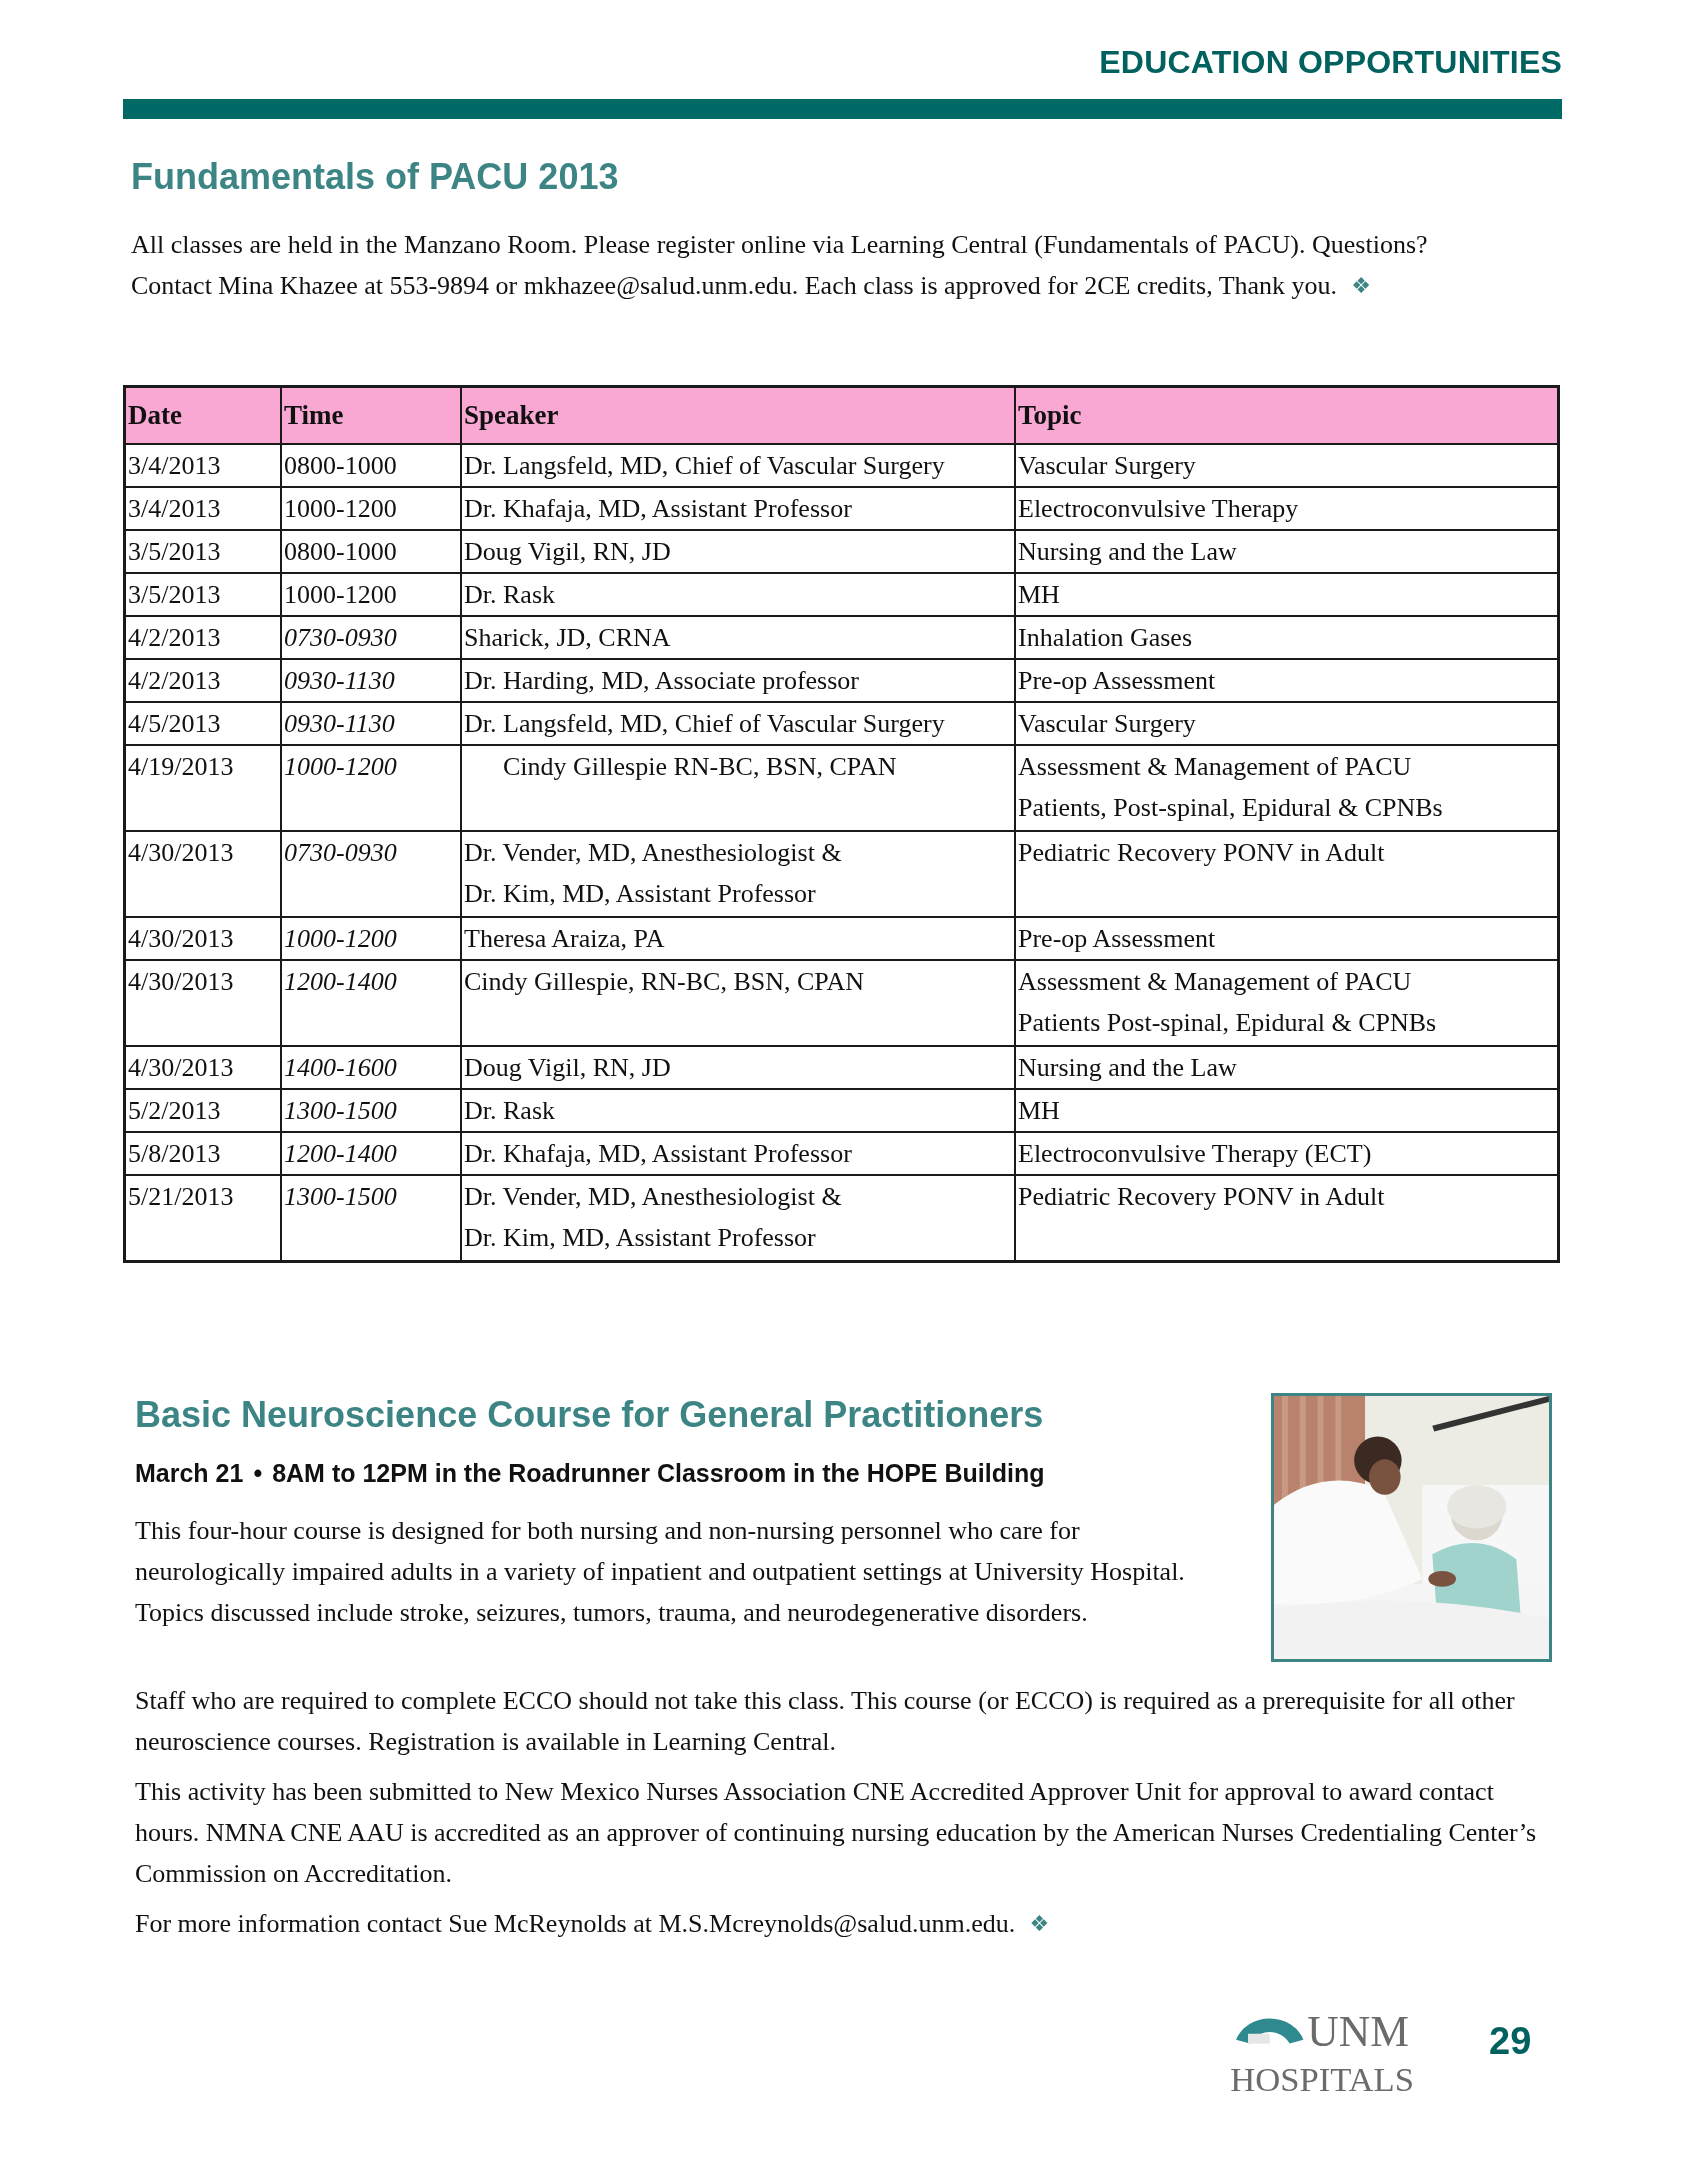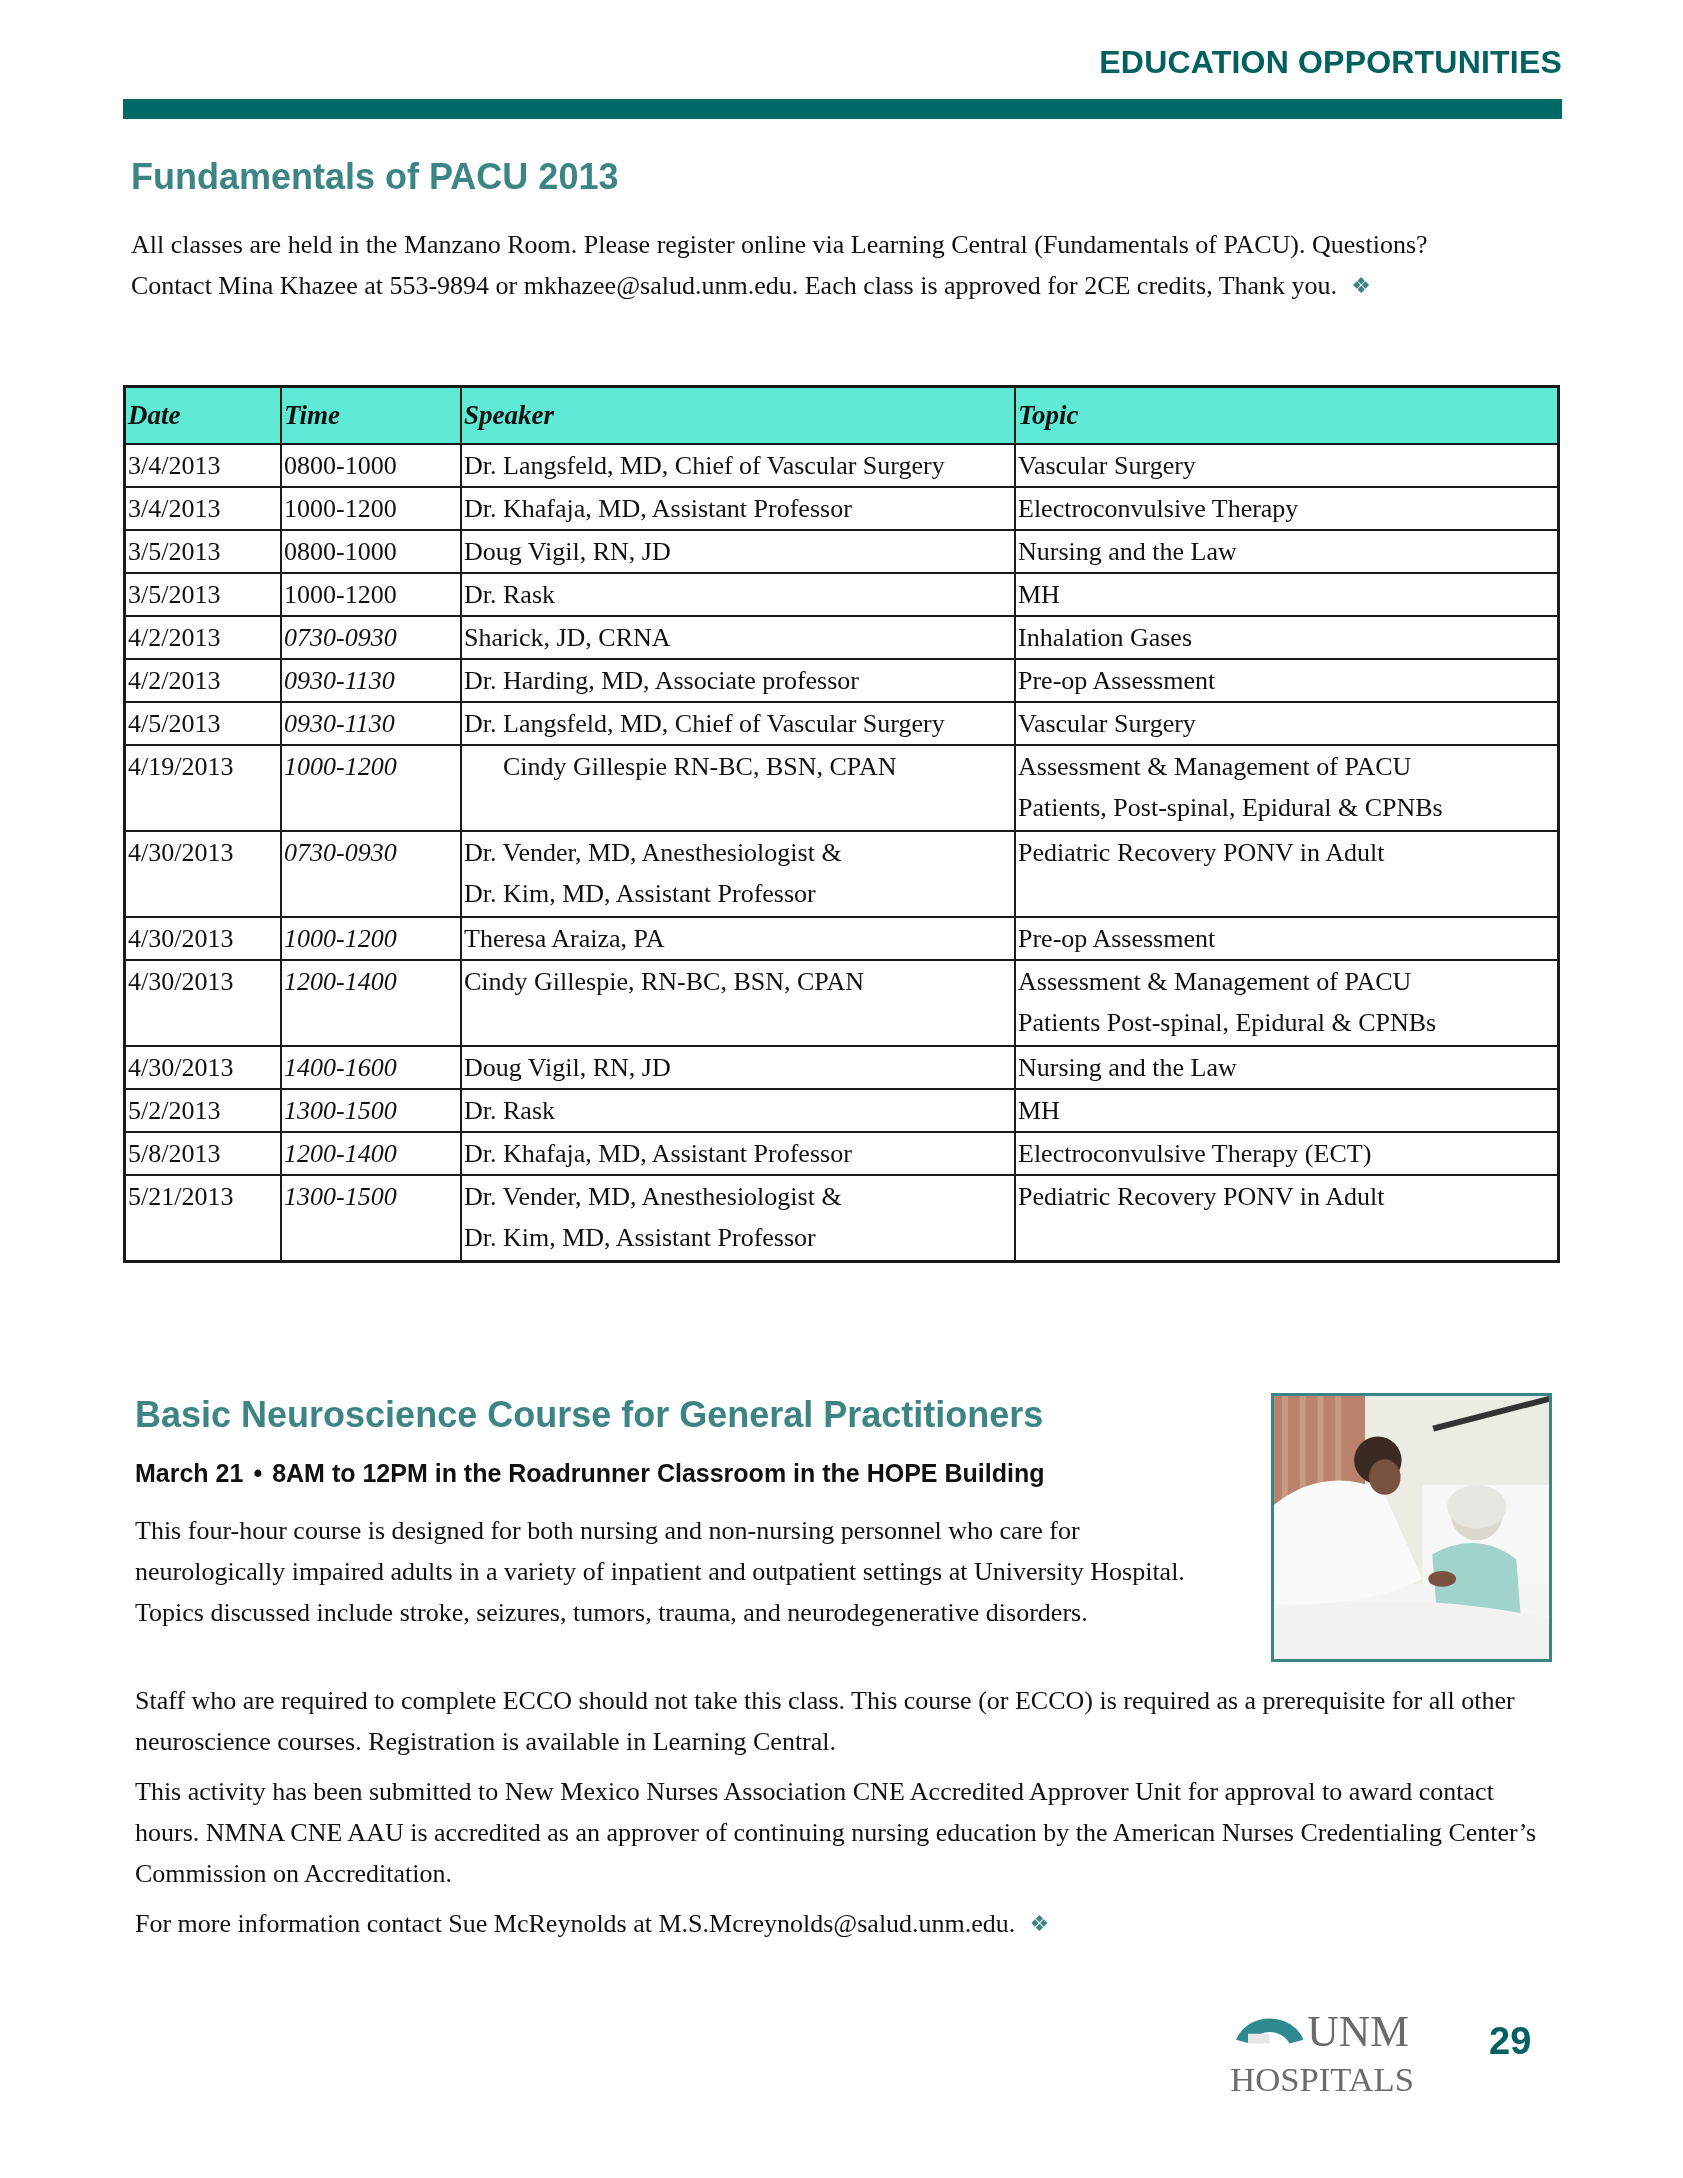--- a/index.html
+++ b/index.html
@@ -73,26 +73,25 @@
       border: 3px solid #1a1a1a;
     }
     table.schedule th, table.schedule td {
       border: 2px solid #1a1a1a;
       padding: 0 2px;
       text-align: left;
       vertical-align: top;
       line-height: 41px;
     }
     table.schedule th {
-      background: #5eead4;
+      background: #f9a8d4;
       font-weight: bold;
       height: 55px;
       vertical-align: middle;
       font-size: 27px;
-      font-style: italic;
     }
     table.schedule td { height: 41px; }
     .col-date { width: 150px; }
     .col-time { width: 174px; }
     .col-speaker { width: 548px; margin-left: 41px; }
     .italic { font-style: italic; }
 
     .subhead {
       position: absolute;
       left: 135px;

